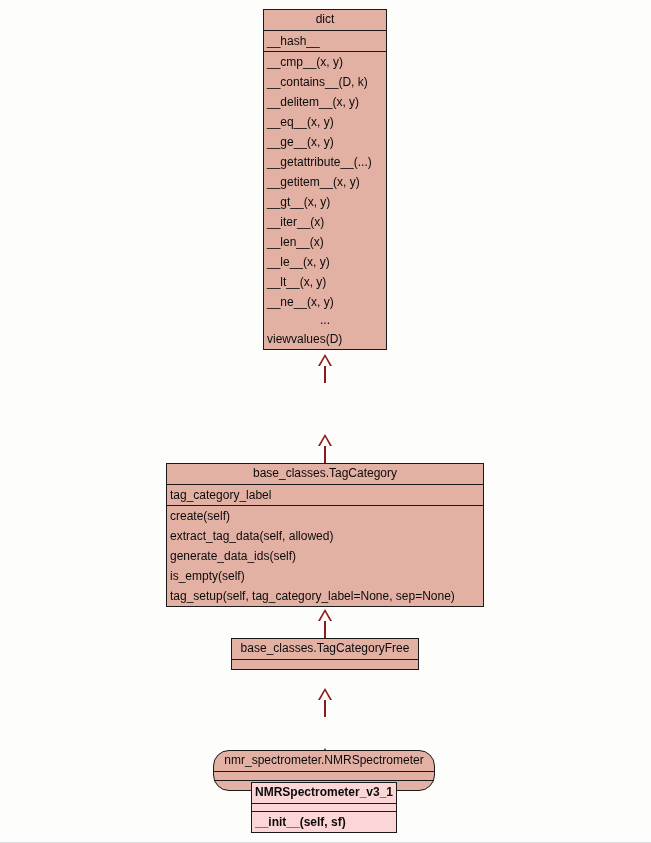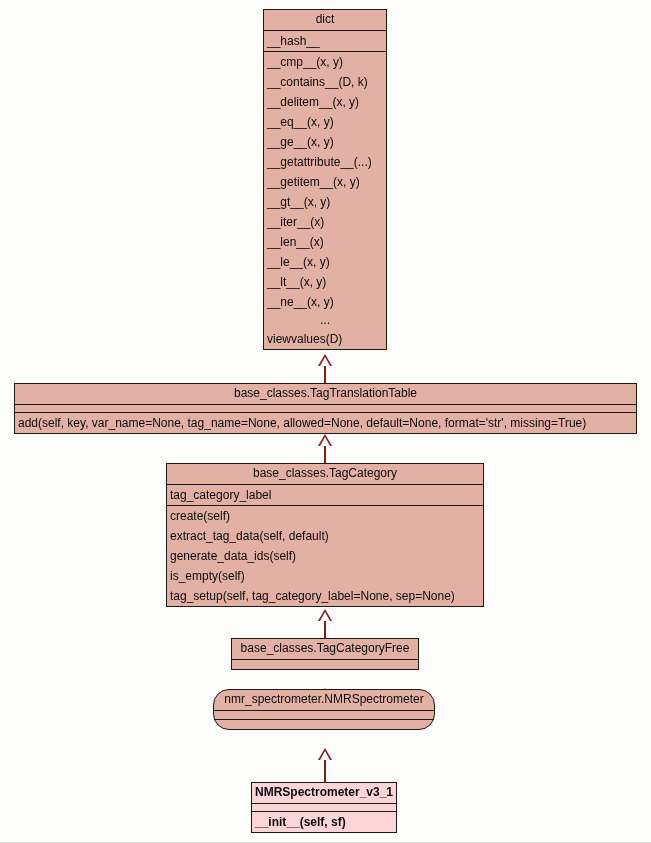--- a/index.html
+++ b/index.html
@@ -141,54 +141,45 @@
       <div class="member">__iter__(x)</div>
       <div class="member">__len__(x)</div>
       <div class="member">__le__(x, y)</div>
       <div class="member">__lt__(x, y)</div>
       <div class="member">__ne__(x, y)</div>
       <div class="member ellipsis">...</div>
       <div class="member">viewvalues(D)</div>
     </div>
   </div>
 
-  <div class="uml-class" style="left:14px; top:383px; width:623px;">
-    <div class="compartment">
-      <div class="cls-name">base_classes.TagTranslationTable</div>
-    </div>
-    <div class="compartment empty-sm"></div>
-    <div class="compartment">
-      <div class="member">add(self, key, var_name=None, tag_name=None, allowed=None, default=None, format='str', missing=True)</div>
-    </div>
-  </div>
 
   <div class="uml-class" style="left:166px; top:463px; width:318px;">
     <div class="compartment">
       <div class="cls-name">base_classes.TagCategory</div>
     </div>
     <div class="compartment">
       <div class="member">tag_category_label</div>
     </div>
     <div class="compartment">
       <div class="member">create(self)</div>
-      <div class="member">extract_tag_data(self, default)</div>
+      <div class="member">extract_tag_data(self, allowed)</div>
       <div class="member">generate_data_ids(self)</div>
       <div class="member">is_empty(self)</div>
       <div class="member">tag_setup(self, tag_category_label=None, sep=None)</div>
     </div>
   </div>
 
   <div class="uml-class" style="left:231px; top:638px; width:188px;">
     <div class="compartment">
       <div class="cls-name">base_classes.TagCategoryFree</div>
     </div>
     <div class="compartment empty"></div>
   </div>
 
-  <div class="uml-class" style="left:213px; top:689px; width:222px;border-radius:16px;">
+  <div class="uml-class" style="left:213px; top:750px; width:222px;border-radius:16px;">
     <div class="compartment">
       <div class="cls-name">nmr_spectrometer.NMRSpectrometer</div>
     </div>
     <div class="compartment empty"></div>
     <div class="compartment empty"></div>
   </div>
 
   <div class="uml-class highlight" style="left:251px; top:782px; width:146px;">
     <div class="compartment">
       <div class="cls-name">NMRSpectrometer_v3_1</div>

